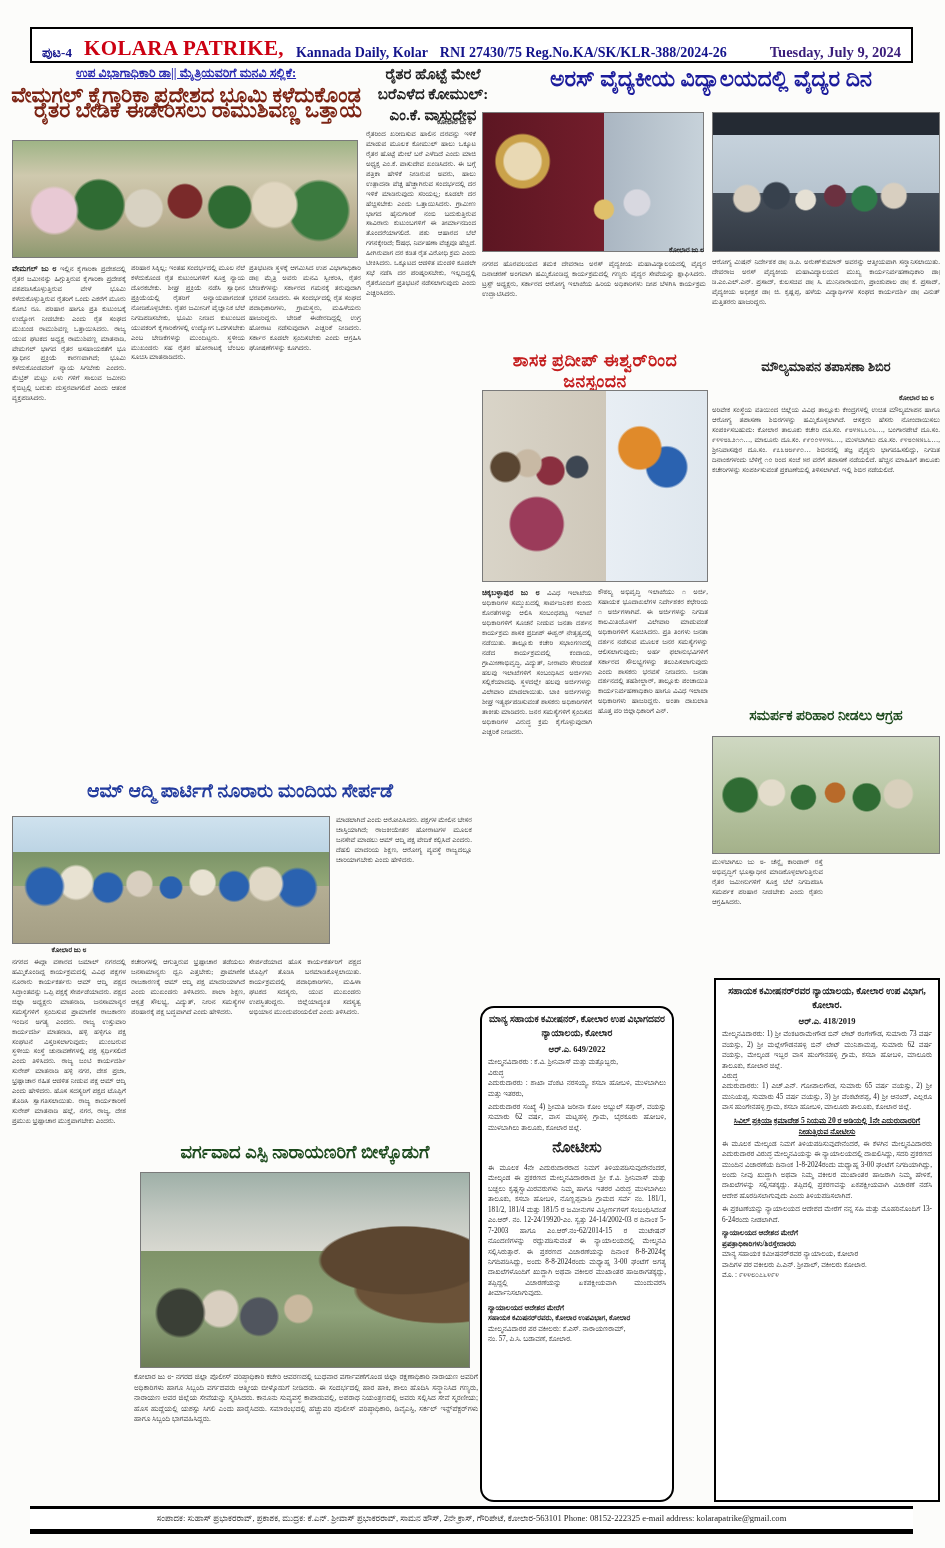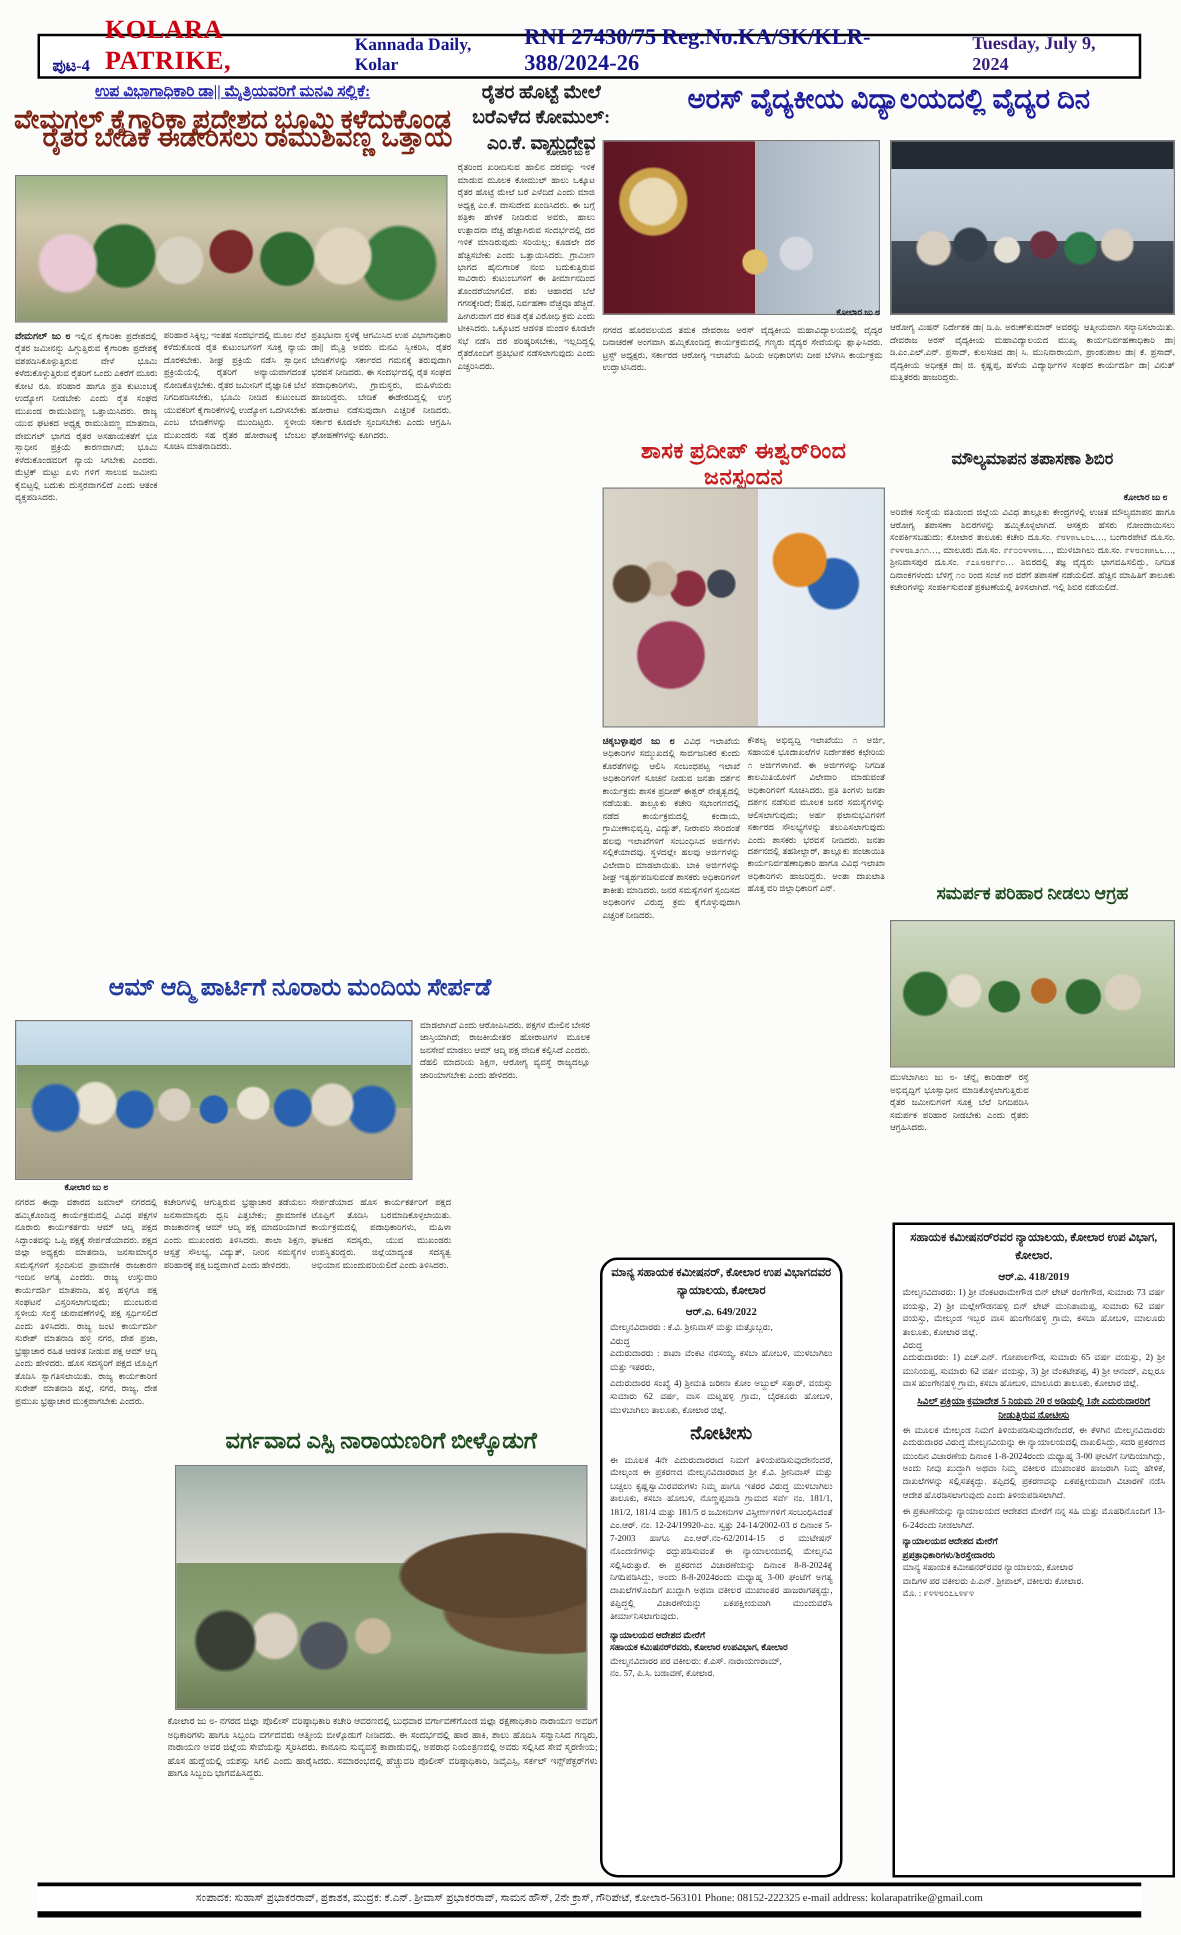--- a/index.html
+++ b/index.html
@@ -9,21 +9,21 @@
   .center{text-align:center;}
   .right{text-align:right;}
   .bodytext{font-size:7px;line-height:1.42;text-align:justify;color:#262626;overflow:hidden;}
   .smallcap{font-size:7.5px;font-weight:bold;}
   .photo{position:absolute;border:1px solid #7a7a7a;box-sizing:border-box;}
   .masthead{position:absolute;left:30px;top:27px;width:883px;height:36px;border:2px solid #000;
             box-sizing:border-box;display:flex;align-items:flex-end;padding:0 10px;gap:12px;background:#fff;}
   .mh-page{color:#14148c;font-weight:bold;font-size:13px;}
   .mh-brand{color:#cc0011;font-weight:bold;font-size:21px;letter-spacing:.4px;}
   .mh-tag{color:#14148c;font-weight:bold;font-size:14px;}
-  .mh-reg{color:#14148c;font-weight:bold;font-size:18px;}
+  .mh-reg{color:#14148c;font-weight:bold;font-size:14px;}
   .mh-date{color:#3a1d7a;font-weight:bold;font-size:14.5px;margin-left:auto;}
   .kicker{color:#2525b0;font-weight:bold;font-size:12.5px;text-decoration:underline;}
   .hl-maroon{color:#7c2414;font-weight:bold;font-size:21px;line-height:1.3;}
   .hl-blue{color:#1c1c9c;font-weight:bold;font-size:22px;line-height:1.2;}
   .hl-blue2{color:#223b9e;font-weight:bold;font-size:19px;}
   .hl-red{color:#c41d1d;font-weight:bold;font-size:17.5px;letter-spacing:.5px;}
   .hl-green{color:#1d4a1d;font-weight:bold;font-size:18px;}
   .hl-green2{color:#1d4a1d;font-weight:bold;font-size:14px;}
   .subhead-dark{color:#222;font-weight:bold;font-size:13px;line-height:1.35;}
   .colhead{color:#222;font-weight:bold;font-size:15px;line-height:1.35;margin-left:11px;}
@@ -167,21 +167,21 @@
     <div class="nb-centerline" style="font-weight:bold;">ಸಹಾಯಕ ಕಮಿಷನರ್‌ರವರು, ಕೋಲಾರ ಉಪವಿಭಾಗ, ಕೋಲಾರ</div>
     <div class="nb-centerline">ಮೇಲ್ಮನವಿದಾರರ ಪರ ವಕೀಲರು: ಕೆ.ಎಸ್. ನಾರಾಯಣರಾಮ್,</div>
     <div class="nb-centerline">ನಂ. 57, ಪಿ.ಸಿ. ಬಡಾವಣೆ, ಕೋಲಾರ.</div>
   </div>
 
   <div class="noticebox" style="left:714px;top:978px;width:226px;height:524px;">
     <div class="nb-court">ಸಹಾಯಕ ಕಮೀಷನರ್‌ರವರ ನ್ಯಾಯಾಲಯ, ಕೋಲಾರ ಉಪ ವಿಭಾಗ, ಕೋಲಾರ.</div>
     <div class="nb-case">ಆರ್.ಎ. 418/2019</div>
     <div class="nb-line">ಮೇಲ್ಮನವಿದಾರರು: 1) ಶ್ರೀ ವೆಂಕಟರಾಮೇಗೌಡ ಬಿನ್ ಲೇಟ್ ರಂಗೇಗೌಡ, ಸುಮಾರು 73 ವರ್ಷ ವಯಸ್ಸು, 2) ಶ್ರೀ ಮಲ್ಲೇಗೌಡನಹಳ್ಳಿ ಬಿನ್ ಲೇಟ್ ಮುನಿಶಾಮಪ್ಪ, ಸುಮಾರು 62 ವರ್ಷ ವಯಸ್ಸು, ಮೇಲ್ಕಂಡ ಇಬ್ಬರ ವಾಸ ಹುಂಗೇನಹಳ್ಳಿ ಗ್ರಾಮ, ಕಸಬಾ ಹೋಬಳಿ, ಮಾಲೂರು ತಾಲೂಕು, ಕೋಲಾರ ಜಿಲ್ಲೆ.</div>
     <div class="nb-centerline">ವಿರುದ್ಧ</div>
-    <div class="nb-line">ಎದುರುದಾರರು: 1) ಎಚ್.ಎನ್. ಗೋಪಾಲಗೌಡ, ಸುಮಾರು 65 ವರ್ಷ ವಯಸ್ಸು, 2) ಶ್ರೀ ಮುನಿಯಪ್ಪ, ಸುಮಾರು 62 ವರ್ಷ ವಯಸ್ಸು, 3) ಶ್ರೀ ವೆಂಕಟೇಶಪ್ಪ, 4) ಶ್ರೀ ಆನಂದ್, ಎಲ್ಲರೂ ವಾಸ ಹುಂಗೇನಹಳ್ಳಿ ಗ್ರಾಮ, ಕಸಬಾ ಹೋಬಳಿ, ಮಾಲೂರು ತಾಲೂಕು, ಕೋಲಾರ ಜಿಲ್ಲೆ.</div>
+    <div class="nb-line">ಎದುರುದಾರರು: 1) ಎಚ್.ಎನ್. ಗೋಪಾಲಗೌಡ, ಸುಮಾರು 65 ವರ್ಷ ವಯಸ್ಸು, 2) ಶ್ರೀ ಮುನಿಯಪ್ಪ, ಸುಮಾರು 45 ವರ್ಷ ವಯಸ್ಸು, 3) ಶ್ರೀ ವೆಂಕಟೇಶಪ್ಪ, 4) ಶ್ರೀ ಆನಂದ್, ಎಲ್ಲರೂ ವಾಸ ಹುಂಗೇನಹಳ್ಳಿ ಗ್ರಾಮ, ಕಸಬಾ ಹೋಬಳಿ, ಮಾಲೂರು ತಾಲೂಕು, ಕೋಲಾರ ಜಿಲ್ಲೆ.</div>
     <div class="nb-sub">ಸಿವಿಲ್ ಪ್ರಕ್ರಿಯಾ ಕ್ರಮಾದೇಶ 5 ನಿಯಮ 20 ರ ಅಡಿಯಲ್ಲಿ 1ನೇ ಎದುರುದಾರರಿಗೆ ನೀಡುತ್ತಿರುವ ನೋಟೀಸು</div>
     <div class="nb-line">ಈ ಮೂಲಕ ಮೇಲ್ಕಂಡ ನಿಮಗೆ ತಿಳಿಯಪಡಿಸುವುದೇನೆಂದರೆ, ಈ ಕೆಳಗಿನ ಮೇಲ್ಮನವಿದಾರರು ಎದುರುದಾರರ ವಿರುದ್ಧ ಮೇಲ್ಮನವಿಯನ್ನು ಈ ನ್ಯಾಯಾಲಯದಲ್ಲಿ ದಾಖಲಿಸಿದ್ದು, ಸದರಿ ಪ್ರಕರಣದ ಮುಂದಿನ ವಿಚಾರಣೆಯ ದಿನಾಂಕ 1-8-2024ರಂದು ಮಧ್ಯಾಹ್ನ 3-00 ಘಂಟೆಗೆ ನಿಗದಿಯಾಗಿದ್ದು, ಅಂದು ನೀವು ಖುದ್ದಾಗಿ ಅಥವಾ ನಿಮ್ಮ ವಕೀಲರ ಮುಖಾಂತರ ಹಾಜರಾಗಿ ನಿಮ್ಮ ಹೇಳಿಕೆ, ದಾಖಲೆಗಳನ್ನು ಸಲ್ಲಿಸತಕ್ಕದ್ದು. ತಪ್ಪಿದಲ್ಲಿ ಪ್ರಕರಣವನ್ನು ಏಕಪಕ್ಷೀಯವಾಗಿ ವಿಚಾರಣೆ ನಡೆಸಿ ಆದೇಶ ಹೊರಡಿಸಲಾಗುವುದು ಎಂದು ತಿಳಿಯಪಡಿಸಲಾಗಿದೆ.</div>
     <div class="nb-line" style="margin-top:3px;">ಈ ಪ್ರಕಟಣೆಯನ್ನು ನ್ಯಾಯಾಲಯದ ಆದೇಶದ ಮೇರೆಗೆ ನನ್ನ ಸಹಿ ಮತ್ತು ಮೊಹರಿನೊಂದಿಗೆ 13-6-24ರಂದು ನೀಡಲಾಗಿದೆ.</div>
     <div class="nb-centerline" style="margin-top:3px;font-weight:bold;">ನ್ಯಾಯಾಲಯದ ಆದೇಶದ ಮೇರೆಗೆ</div>
     <div class="nb-centerline" style="font-weight:bold;">ಪ್ರಪತ್ರಾಧಿಕಾರಿಗಳು/ಶಿರಸ್ತೇದಾರರು</div>
     <div class="nb-centerline">ಮಾನ್ಯ ಸಹಾಯಕ ಕಮೀಷನರ್‌ರವರ ನ್ಯಾಯಾಲಯ, ಕೋಲಾರ</div>
     <div class="nb-centerline">ವಾದಿಗಳ ಪರ ವಕೀಲರು ಪಿ.ಎನ್. ಶ್ರೀಪಾಲ್, ವಕೀಲರು ಕೋಲಾರ.</div>
     <div class="nb-centerline">ಮೊ. : ೯೪೪೮೦೭೬೪೯೪</div>
   </div>
 

